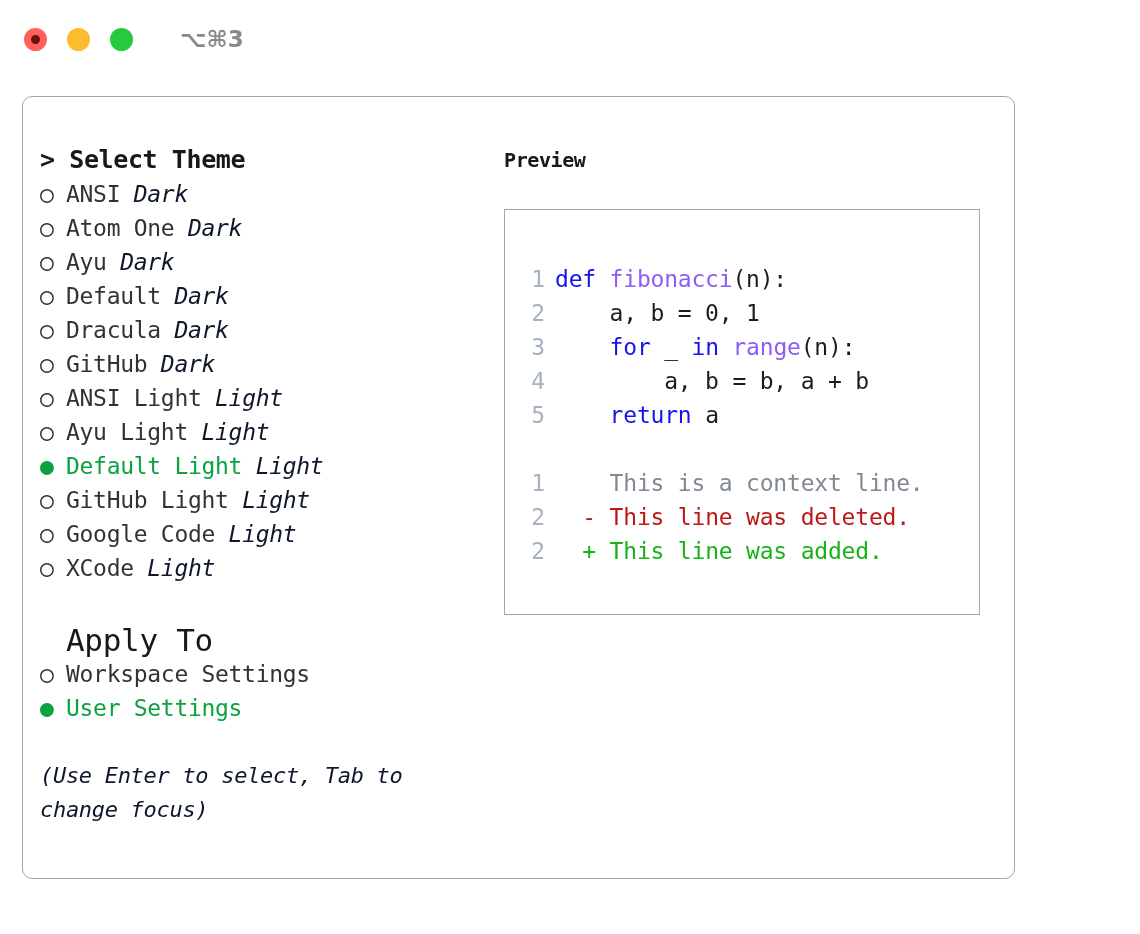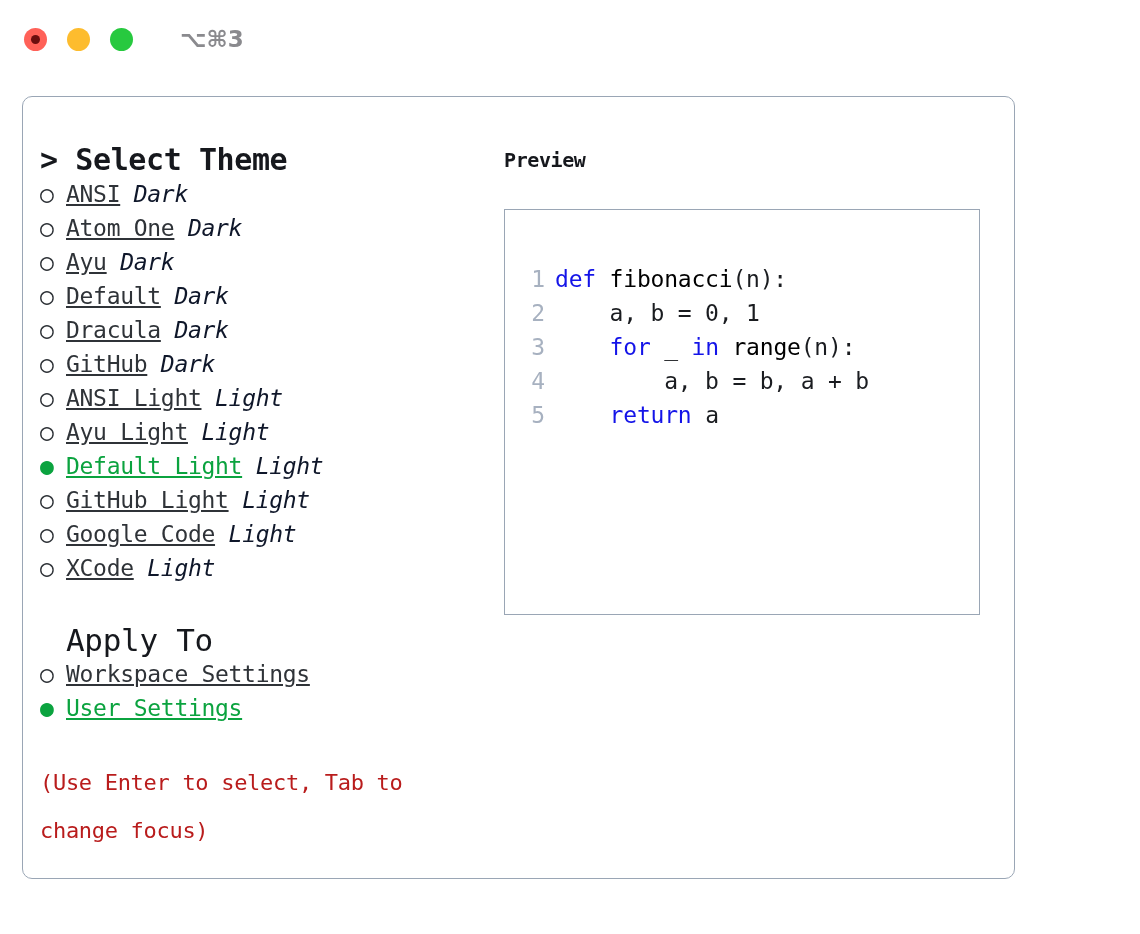--- a/index.html
+++ b/index.html
@@ -71,21 +71,21 @@
   }
 
   
   .left-pane {
     width: 470px;
     padding-left: 17px;
     flex: 0 0 470px;
   }
 
   .section-head {
-    font-size: 30px;
+    font-size: 25px;
     font-weight: 700;
     color: #16181D;
     letter-spacing: -0.4px;
     height: 34px;
     line-height: 34px;
     white-space: pre;
   }
 
   .opt-row {
     height: 34px;
@@ -95,43 +95,44 @@
     white-space: pre;
     letter-spacing: -0.3px;
     display: block;
   }
   .bullet {
     display: inline-block;
     width: 26px;
     color: #2F3338;
   }
   .bullet.filled { color: #0BA33F; }
-  .opt-label { color: #2F3338; text-decoration: underline; }
+  .opt-label { color: #2F3338; }
   .opt-row.selected .opt-label { color: #0BA33F; }
   .opt-kind { color: #0f172a; font-style: italic; }
 
   .group-gap { height: 38px; }
 
   .group-head {
     height: 34px;
     line-height: 34px;
     font-size: 31px;
     color: #16181D;
     white-space: pre;
     letter-spacing: -0.3px;
     padding-left: 26px;
   }
 
   .hint {
     margin-top: 34px;
     font-size: 22px;
-    line-height: 48px;
-    color: #b91c1c;
+    line-height: 34px;
+    color: #0f172a;
     letter-spacing: -0.3px;
     width: 410px;
+    font-style: italic;
   }
 
   
   .right-pane {
     flex: 1;
     padding-left: 11px;
   }
   .preview-title {
     font-size: 20px;
     font-weight: 700;
@@ -157,21 +158,21 @@
     letter-spacing: -0.2px;
   }
   .ln {
     display: inline-block;
     width: 26px;
     text-align: right;
     color: #A7B1C0;
     margin-right: 10px;
   }
   .kw   { color: #1414E8; }
-  .fn   { color: #000000; }
+  .fn   { color: #8b5cf6; }
   .plain{ color: #1A1C20; }
   .blank-line { height: 34px; }
   .ctx  { color: #7F8894; }
   .del  { color: #BF1616; }
   .add  { color: #18B218; }
 </style>
 </head>
 <body>
 
 <div class="app-window">
@@ -226,18 +227,23 @@
 
         <div class="preview-box">
           <div id="code-block">
               <div class="code-line"><span class="ln">1</span><span class="kw">def </span><span class="fn">fibonacci</span><span class="plain">(n):</span></div>
               <div class="code-line"><span class="ln">2</span><span class="plain">    a, b = 0, 1</span></div>
               <div class="code-line"><span class="ln">3</span><span class="plain">    </span><span class="kw">for</span><span class="plain"> _ </span><span class="kw">in</span><span class="plain"> </span><span class="fn">range</span><span class="plain">(n):</span></div>
               <div class="code-line"><span class="ln">4</span><span class="plain">        a, b = b, a + b</span></div>
               <div class="code-line"><span class="ln">5</span><span class="plain">    </span><span class="kw">return</span><span class="plain"> a</span></div>
             </div>
           <div class="blank-line"></div>
+          <div id="diff-block">
+              <div class="code-line"><span class="ln">1</span><span class="ctx">   </span><span class="ctx"> This is a context line.</span></div>
+              <div class="code-line"><span class="ln">2</span><span class="del">  -</span><span class="del"> This line was deleted.</span></div>
+              <div class="code-line"><span class="ln">2</span><span class="add">  +</span><span class="add"> This line was added.</span></div>
+            </div>
         </div>
       </div>
 
     </div>
   </div>
 </div>
 
 </body></html>

